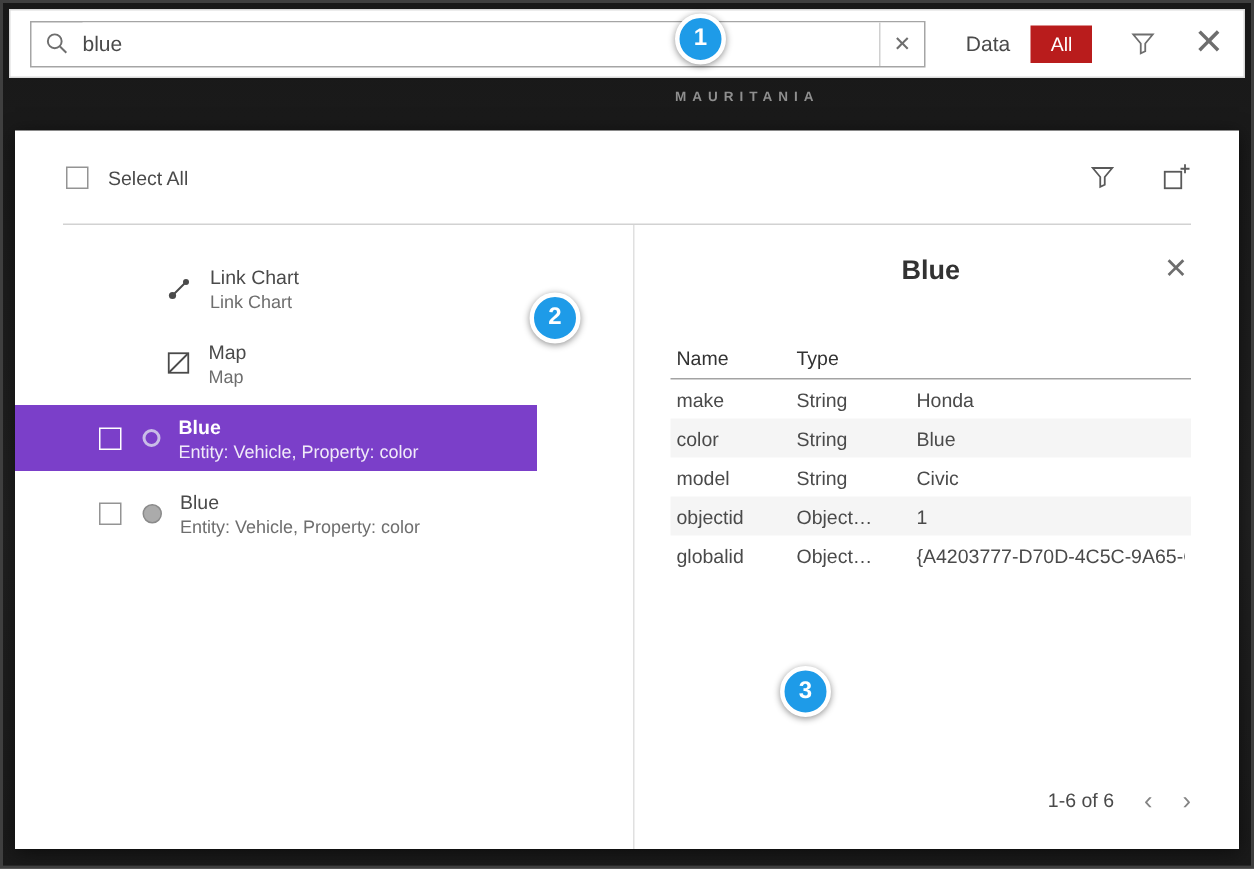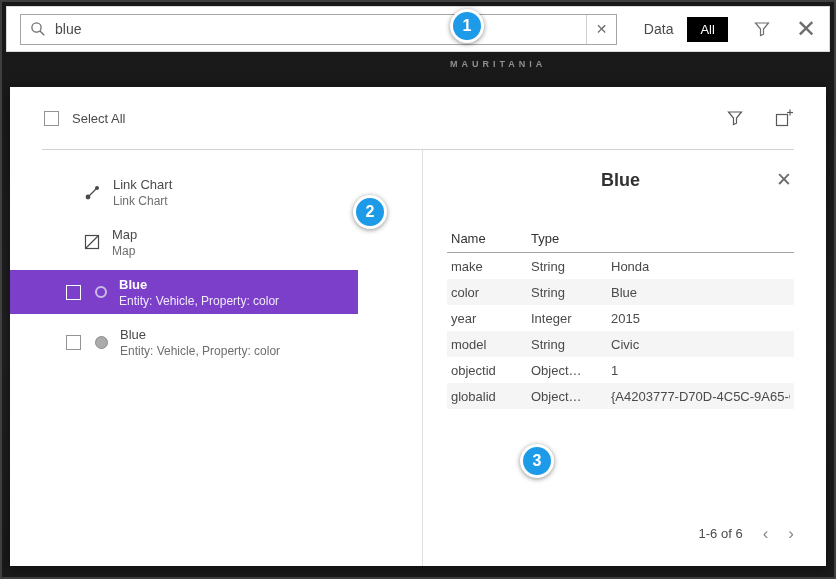--- a/index.html
+++ b/index.html
@@ -34,21 +34,21 @@
     font-family:"Liberation Sans","DejaVu Sans",sans-serif;
   }
   .clear-btn {
     width:30px; height:100%; border-left:1px solid #d0d0d0;
     display:flex; align-items:center; justify-content:center;
     color:#6e6e6e; font-size:14px; cursor:pointer; background:#fff;
   }
   .topbar-right { margin-left:auto; display:flex; align-items:center; }
   .data-label { font-size:14px; color:#4a4a4a; margin-right:14px; }
   .all-chip {
-    background:#000000; color:#fff; font-size:13px; padding:5px 13px; cursor:pointer;
+    background:#b91c1c; color:#fff; font-size:13px; padding:5px 13px; cursor:pointer;
   }
   .tb-filter { margin-left:26px; color:#6e6e6e; cursor:pointer; display:flex; }
   .tb-close {
     margin-left:26px; color:#6e6e6e; font-size:24px; font-weight:200; line-height:1;
     cursor:pointer;
   }
 
   
   .panel {
     position:absolute; left:8px; right:8px; top:85px; bottom:11px;
@@ -67,21 +67,21 @@
   .divider { border-bottom:1px solid #d2d2d2; margin:0 32px; flex:none; }
 
   .content { flex:1; display:flex; min-height:0; }
 
   
   .list { width:412px; flex:none; padding-top:20px; }
   .item {
     display:flex; align-items:center; min-height:44px; margin:0 64px 6px 0;
     cursor:pointer;
   }
-  .item.plain { padding-left:74px; }
+  .item.plain { padding-left:101px; }
   .item.with-check { padding-left:56px; }
   .item .itext { margin-left:12px; }
   .item .ititle { font-size:13px; color:#4a4a4a; }
   .item .isub { font-size:12px; color:#6e6e6e; margin-top:2px; }
   .item .icon16 { color:#4a4a4a; display:flex; flex:none; }
   .dot {
     width:13px; height:13px; border-radius:50%; flex:none; margin-left:14px;
     background:#ababab; border:1px solid #8a8a8a;
   }
   .item.selected { background:#7b3fc9; }
@@ -246,25 +246,20 @@
             <span class="val">make</span>
             <span class="val">String</span>
             <span class="val">Honda</span>
           </div>
           <div class="trow body">
             <span class="val">color</span>
             <span class="val">String</span>
             <span class="val">Blue</span>
           </div>
           <div class="trow body">
-            <span class="val">year</span>
-            <span class="val">Integer</span>
-            <span class="val">2015</span>
-          </div>
-          <div class="trow body">
             <span class="val">model</span>
             <span class="val">String</span>
             <span class="val">Civic</span>
           </div>
           <div class="trow body">
             <span class="val">objectid</span>
             <span class="val">Object…</span>
             <span class="val">1</span>
           </div>
           <div class="trow body">

